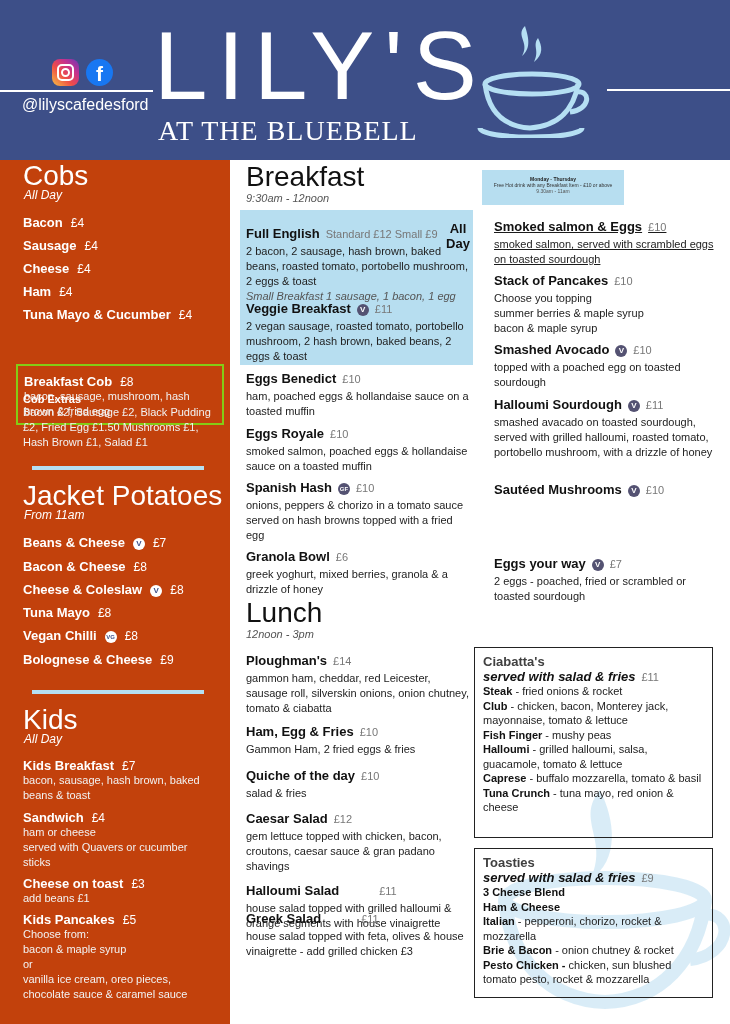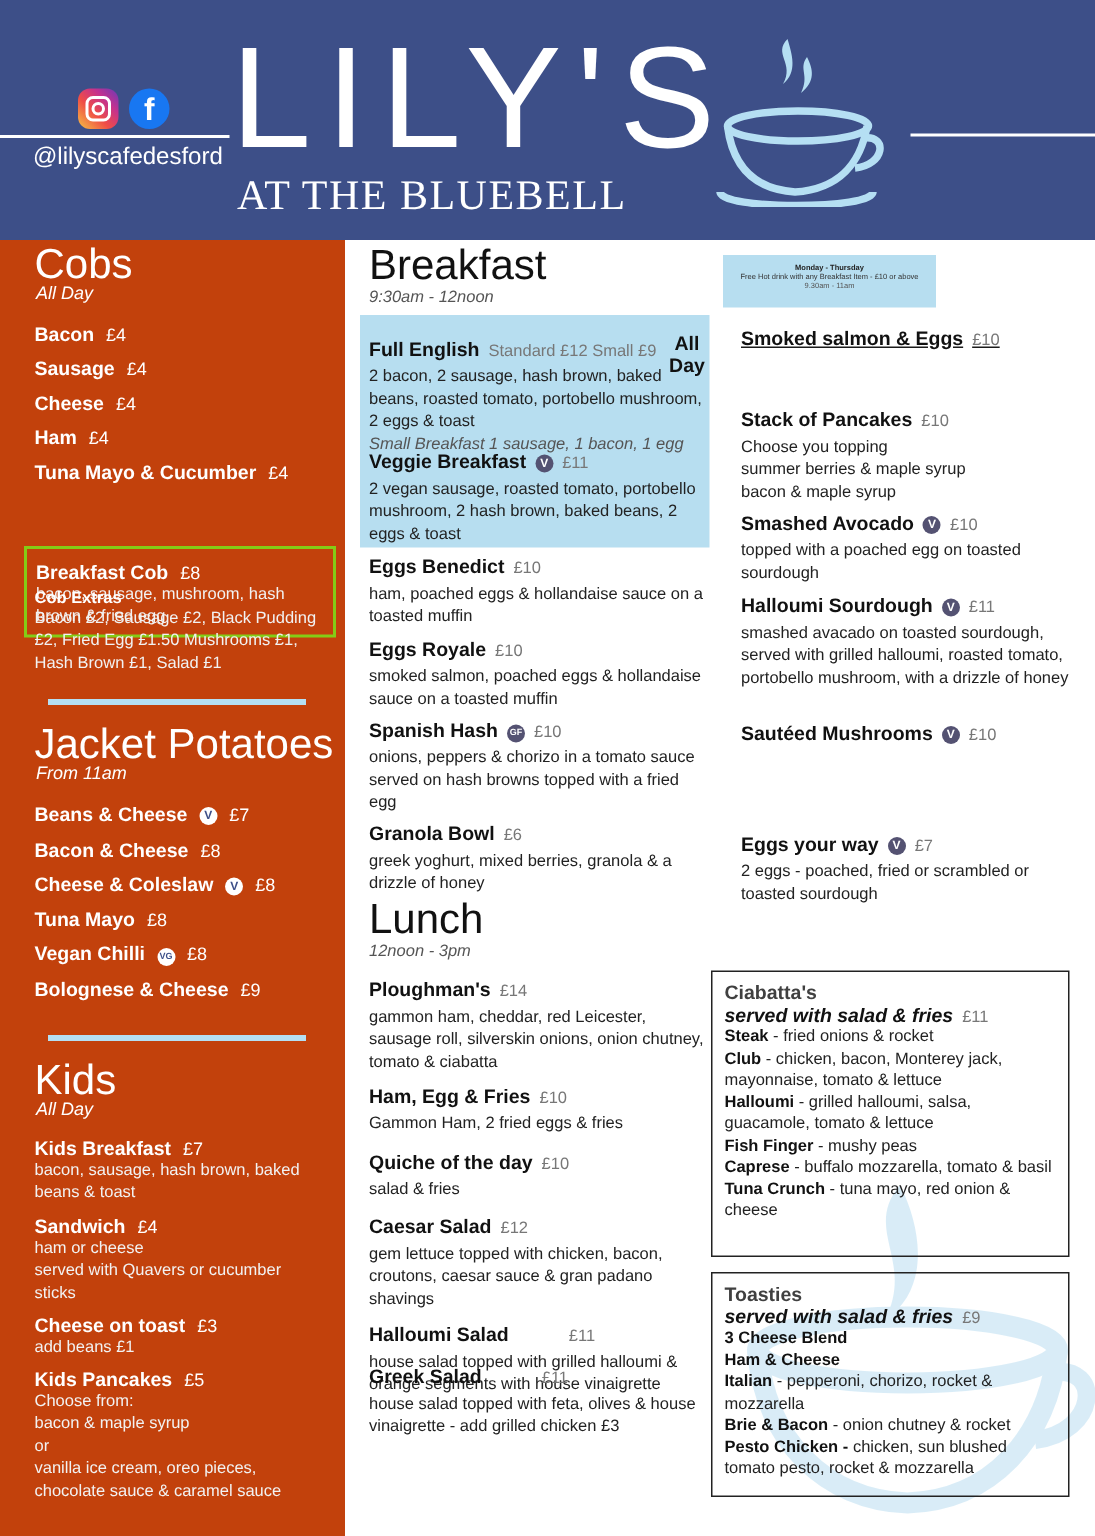--- a/index.html
+++ b/index.html
@@ -179,20 +179,21 @@
   <span class="name">Spanish Hash</span><span class="badge-d" style="font-size:6px;">GF</span><span class="price">£10</span>
   <div class="desc">onions, peppers &amp; chorizo in a tomato sauce served on hash browns topped with a fried egg</div>
 </div>
 <div class="item" style="left:246px;top:547px;">
   <span class="name">Granola Bowl</span><span class="price">£6</span>
   <div class="desc">greek yoghurt, mixed berries, granola &amp; a drizzle of honey</div>
 </div>
 
 <div class="item" style="left:494px;top:217px;width:228px;text-decoration:underline;">
   <span class="name">Smoked salmon &amp; Eggs</span><span class="price">£10</span>
+  <div class="desc">smoked salmon, served with scrambled eggs on toasted sourdough</div>
 </div>
 <div class="item" style="left:494px;top:271px;width:228px;">
   <span class="name">Stack of Pancakes</span><span class="price">£10</span>
   <div class="desc" style="white-space:pre-line;">Choose you topping
 summer berries &amp; maple syrup
 bacon &amp; maple syrup</div>
 </div>
 <div class="item" style="left:494px;top:340px;width:228px;">
   <span class="name">Smashed Avocado</span><span class="badge-d">V</span><span class="price">£10</span>
   <div class="desc">topped with a poached egg on toasted sourdough</div>
@@ -235,22 +236,22 @@
 <div class="item" style="left:246px;top:909px;">
   <span class="name">Greek Salad</span><span class="price" style="margin-left:40px;">£11</span>
   <div class="desc">house salad topped with feta, olives &amp; house vinaigrette - add grilled chicken £3</div>
 </div>
 
 <div class="boxed" style="left:474px;top:647px;width:239px;height:191px;">
   <div class="btitle">Ciabatta's</div>
   <div class="bsub"><span>served with salad &amp; fries</span><span class="price">£11</span></div>
   <div class="line"><b>Steak</b><span> - fried onions &amp; rocket</span></div>
   <div class="line"><b>Club</b><span> - chicken, bacon, Monterey jack, mayonnaise, tomato &amp; lettuce</span></div>
+  <div class="line"><b>Fish Finger</b><span> - mushy peas</span></div>
   <div class="line"><b>Halloumi</b><span> - grilled halloumi, salsa, guacamole, tomato &amp; lettuce</span></div>
-  <div class="line"><b>Fish Finger</b><span> - mushy peas</span></div>
   <div class="line"><b>Caprese</b><span> - buffalo mozzarella, tomato &amp; basil</span></div>
   <div class="line"><b>Tuna Crunch</b><span> - tuna mayo, red onion &amp; cheese</span></div>
 </div>
 
 <div class="boxed" style="left:474px;top:848px;width:239px;height:150px;">
   <div class="btitle">Toasties</div>
   <div class="bsub"><span>served with salad &amp; fries</span><span class="price">£9</span></div>
   <div class="line"><b>3 Cheese Blend</b><span></span></div>
   <div class="line"><b>Ham &amp; Cheese</b><span></span></div>
   <div class="line"><b>Italian</b><span> - pepperoni, chorizo, rocket &amp; mozzarella</span></div>

